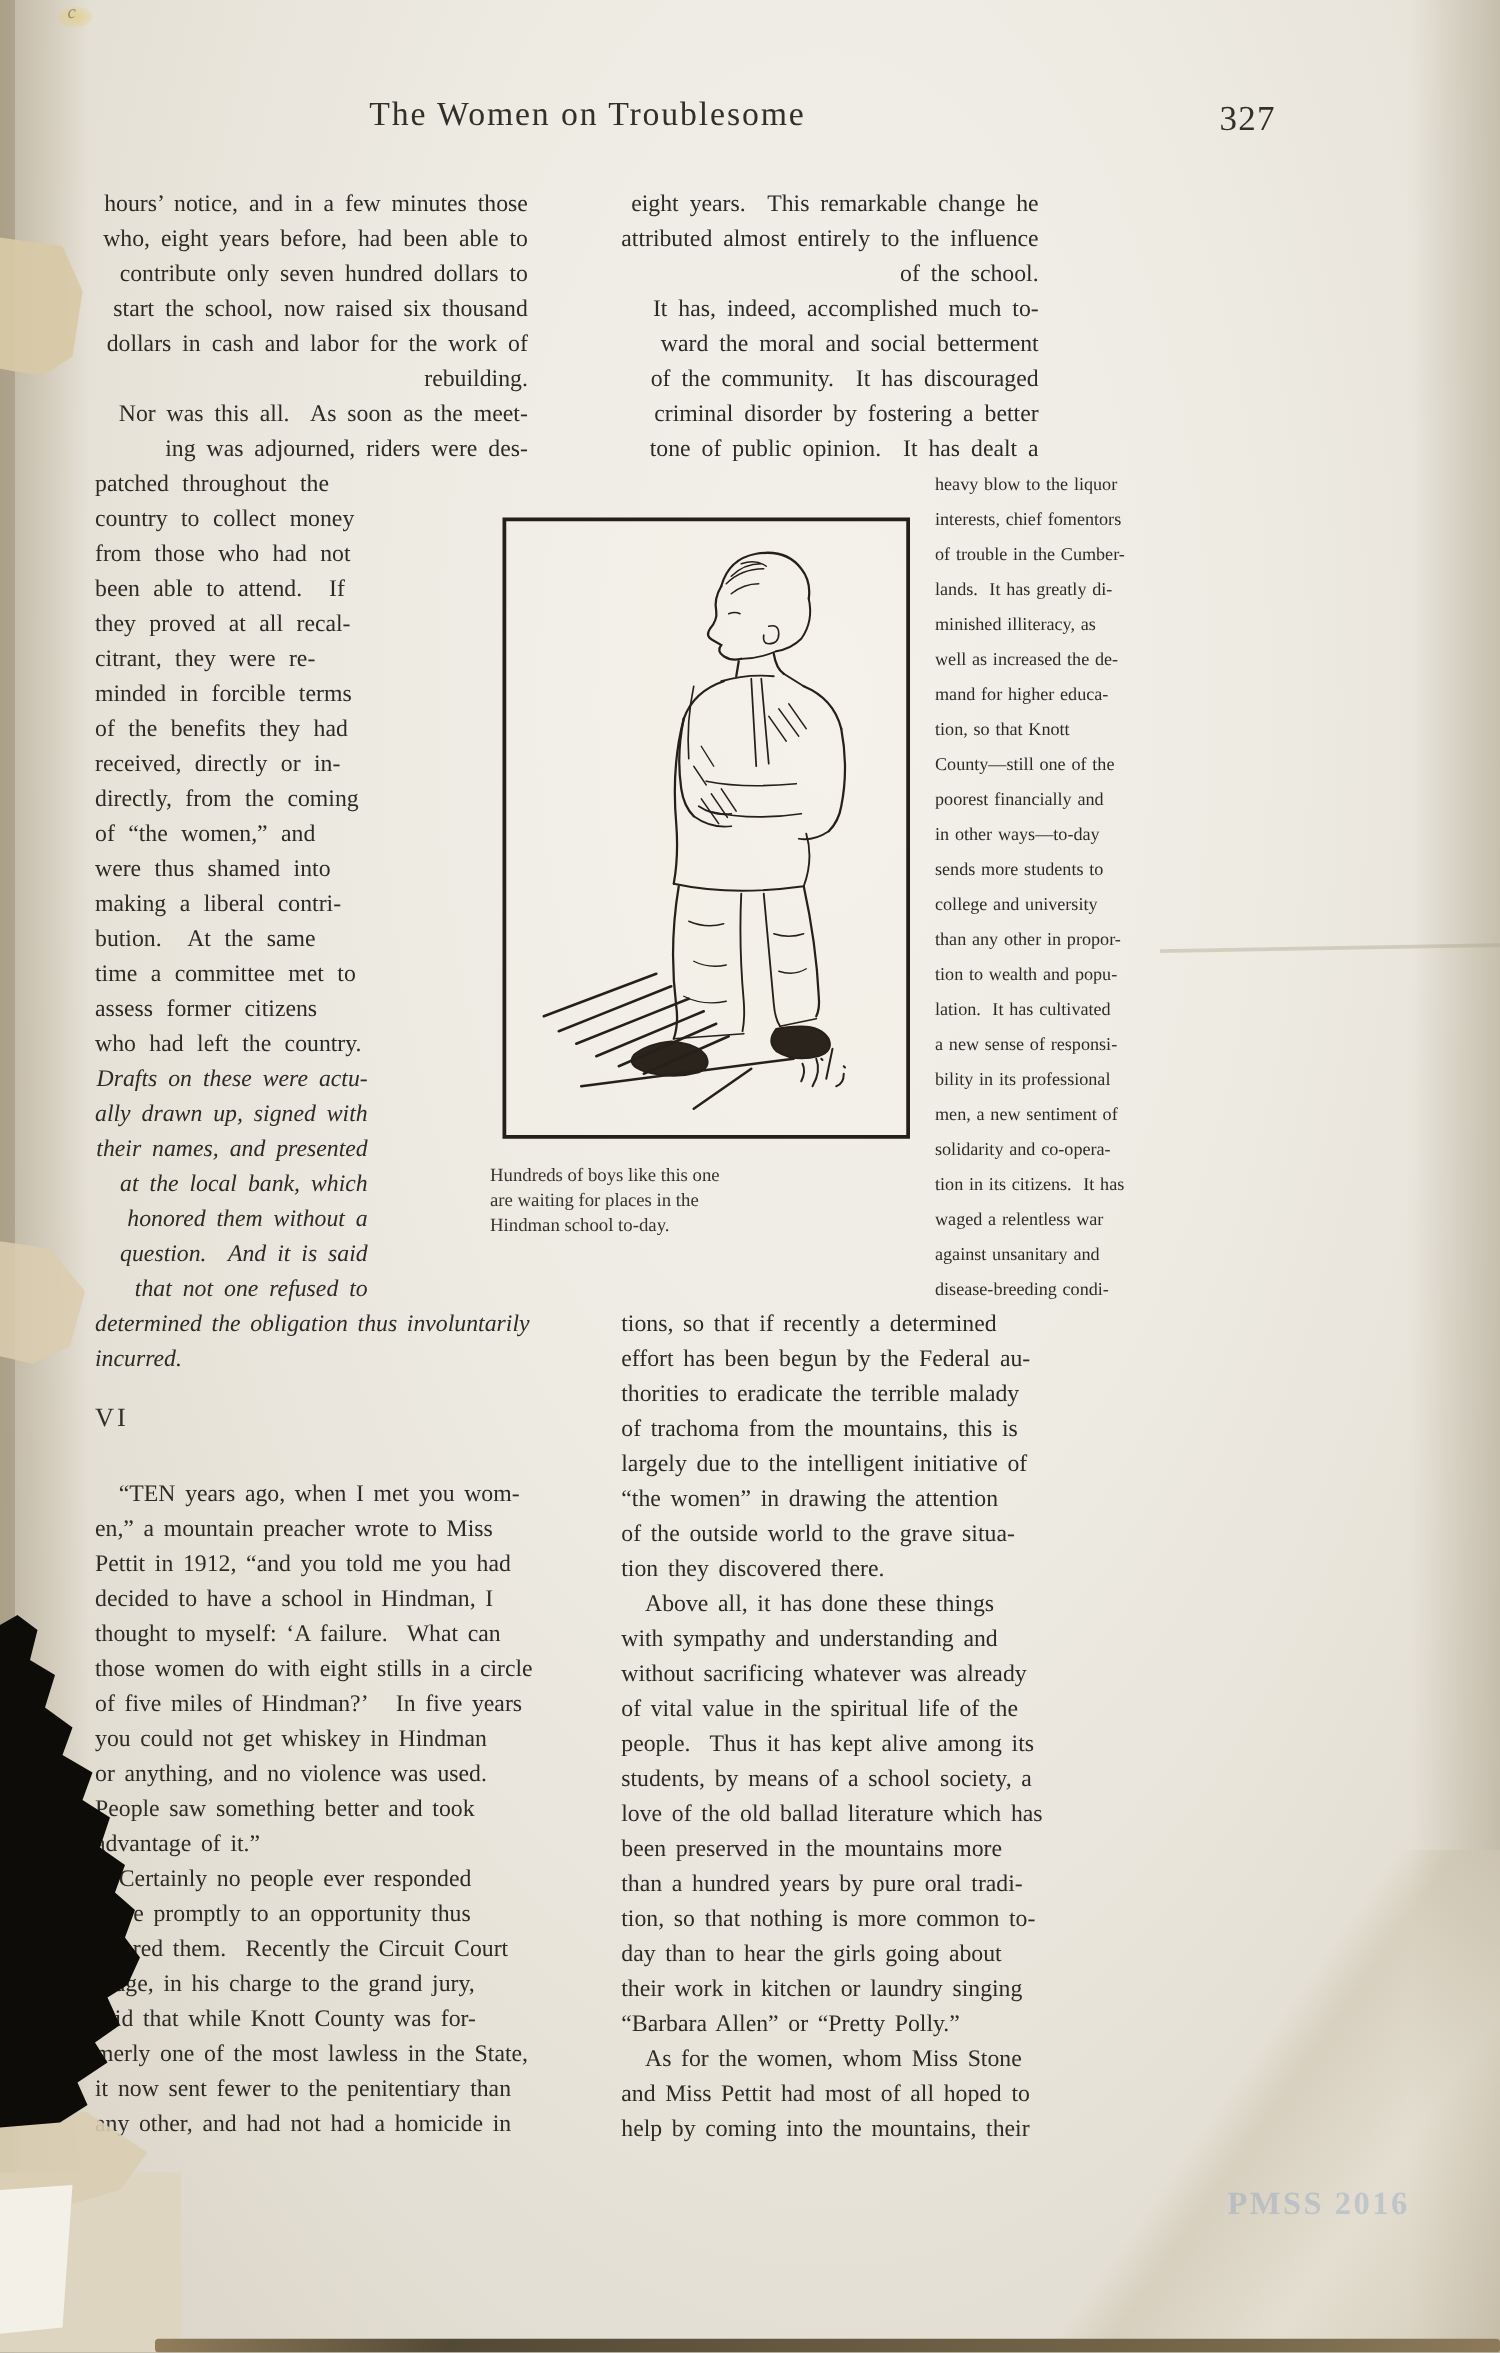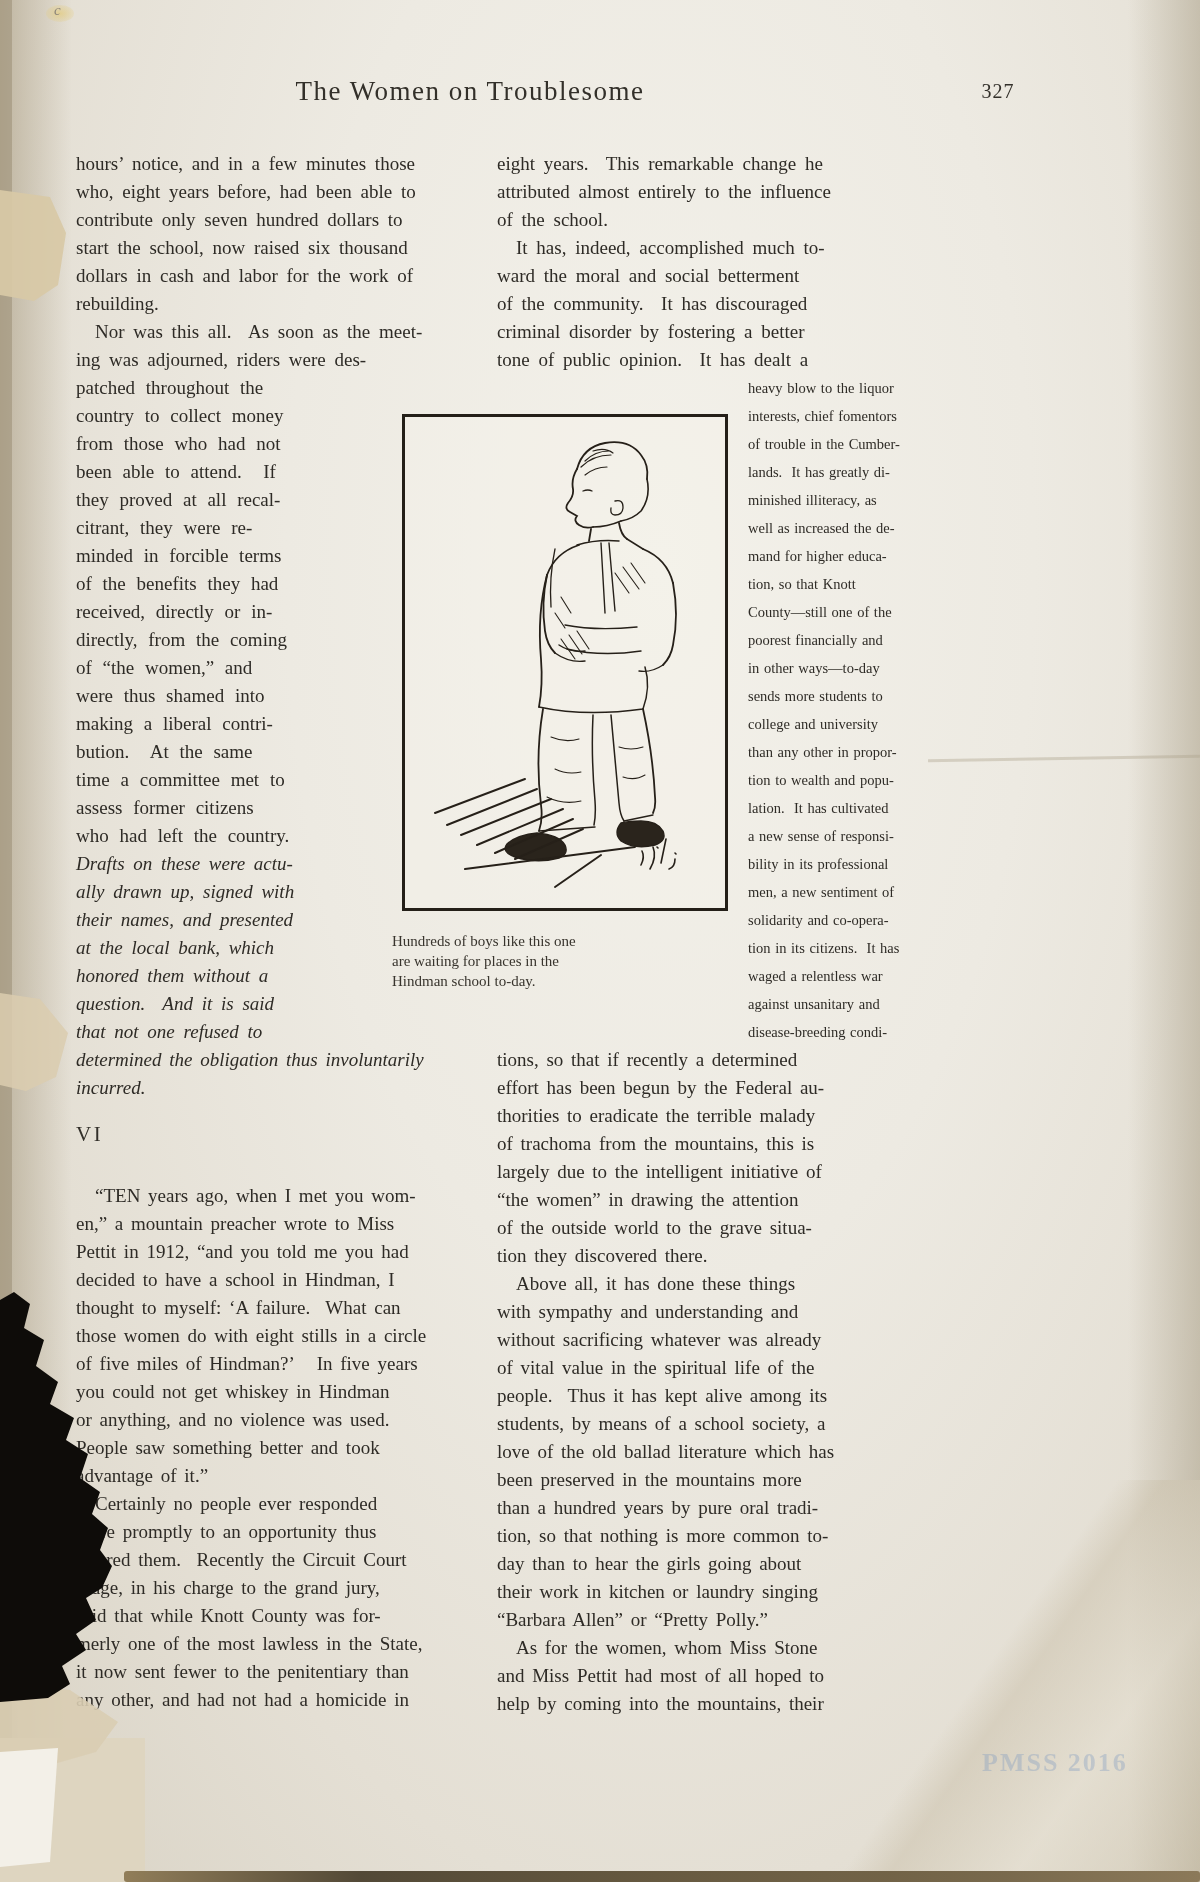--- a/index.html
+++ b/index.html
@@ -4,25 +4,25 @@
 <style>
   html,body{margin:0;padding:0;background:#b8b2a4;}
   #page{position:relative;width:1200px;height:1882px;overflow:hidden;
     font-family:"Liberation Serif",serif;color:#2d2a25;
     background:
       radial-gradient(ellipse at 55% 30%, #f3f1ea 0%, #edeae2 40%, #e4dfd4 72%, #d8d2c4 100%);}
   .abs{position:absolute;}
   .lines{position:absolute;white-space:pre;font-family:"Liberation Serif",serif;
     font-size:19px;line-height:28px;color:#2e2b26;z-index:2;}
   .ital{font-style:italic;}
-  .ws4{word-spacing:4px;} .ws6{word-spacing:6px;} .ws3{word-spacing:3px;}
+  .ws4{word-spacing:4px;text-align:right;} .ws6{word-spacing:6px;} .ws3{word-spacing:3px;}
   .title{position:absolute;left:170px;top:76px;width:600px;text-align:center;
     font-size:27px;letter-spacing:1.5px;color:#33302a;z-index:2;}
   .pageno{position:absolute;left:953px;top:80px;width:90px;text-align:center;
-    font-size:20px;letter-spacing:1px;color:#33302a;z-index:2;}
+    font-size:28px;letter-spacing:1px;color:#33302a;z-index:2;}
   .vihead{position:absolute;left:76px;top:1122px;width:402px;text-align:left;
     font-size:21px;letter-spacing:2.5px;color:#33302a;z-index:2;}
   .caption{position:absolute;left:392px;top:931px;width:346px;text-align:left;
     white-space:pre;font-size:15px;line-height:20px;color:#38342d;z-index:2;}
   .frame{position:absolute;left:402px;top:414px;width:326px;height:497px;
     border:3px solid #241f18;box-sizing:border-box;z-index:2;background:rgba(245,243,236,.35);}
   .narrow-r{font-size:14.5px;word-spacing:1px;}
   .edgeL1{left:0;top:0;width:72px;height:1882px;z-index:1;
     background:linear-gradient(90deg, rgba(182,171,148,.8), rgba(182,171,148,0));}
   .edgeL2{left:0;top:0;width:12px;height:1882px;z-index:1;background:rgba(155,142,117,.55);}

